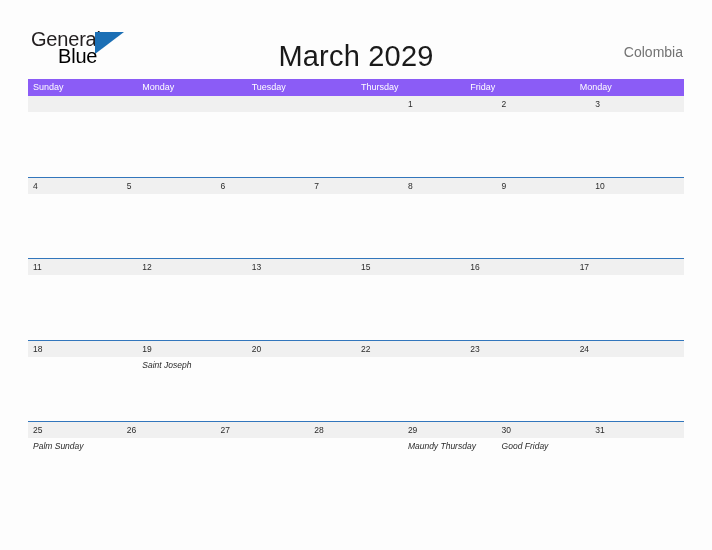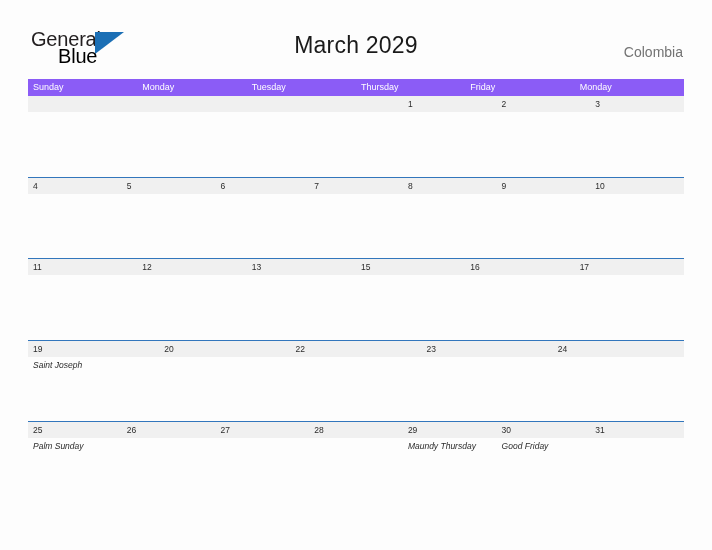--- a/index.html
+++ b/index.html
@@ -61,23 +61,23 @@
     top: 3px;
     width: 29px;
     height: 22px;
   }
   .logo-flag svg { display: block; }
 
   .cal-title {
     position: absolute;
     left: 0;
     right: 0;
-    top: 32px;
+    top: 40px;
     text-align: center;
-    font-size: 23px;
+    font-size: 29px;
     color: #1a1a1a;
     font-weight: normal;
     letter-spacing: 0.2px;
   }
 
   .region {
     position: absolute;
     right: 29px;
     top: 44px;
     font-size: 14px;
@@ -258,20 +258,23 @@
             </div>
             <div class="day-cell">
               <span class="day-num">17</span>
             </div>
           </div>
         </div>
         <div class="week-row">
           <div class="band"></div>
           <div class="day-cells">
             <div class="day-cell">
+              <span class="day-num">18</span>
+            </div>
+            <div class="day-cell">
               <span class="day-num">19</span>
               <div class="day-events">
                 <div class="event">Saint Joseph</div>
               </div>
             </div>
             <div class="day-cell">
               <span class="day-num">20</span>
             </div>
             <div class="day-cell">
               <span class="day-num">22</span>

